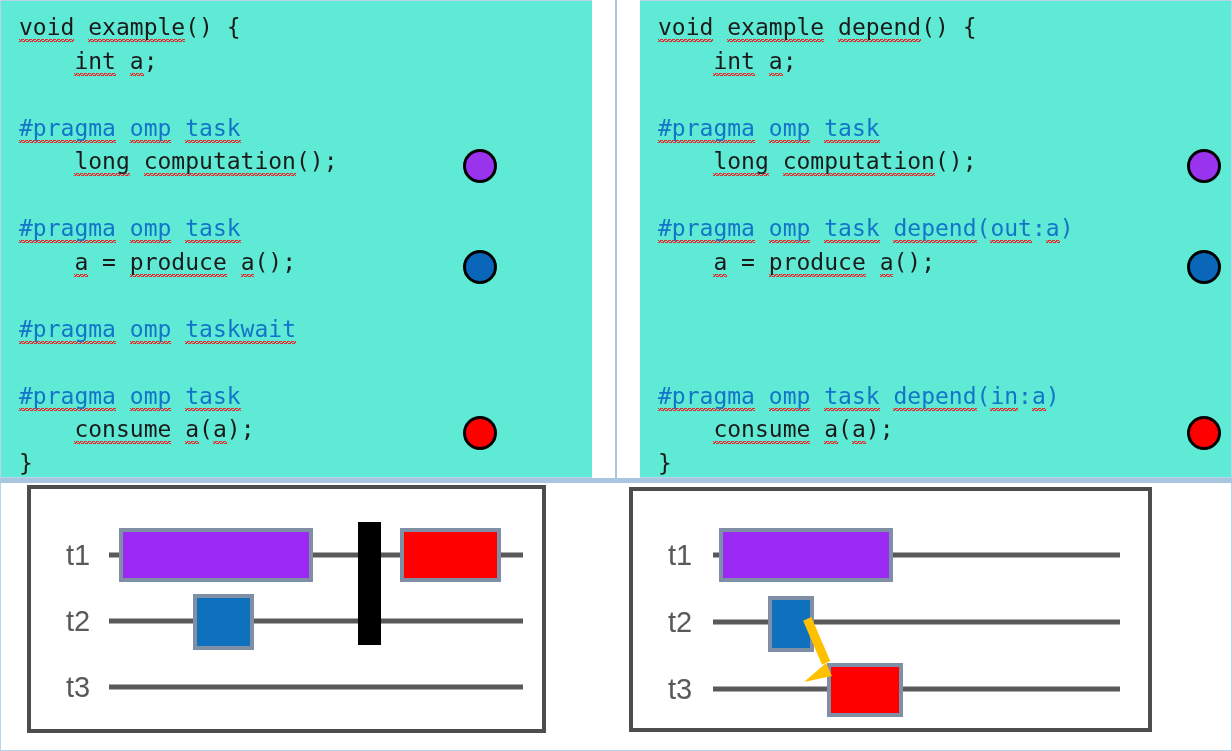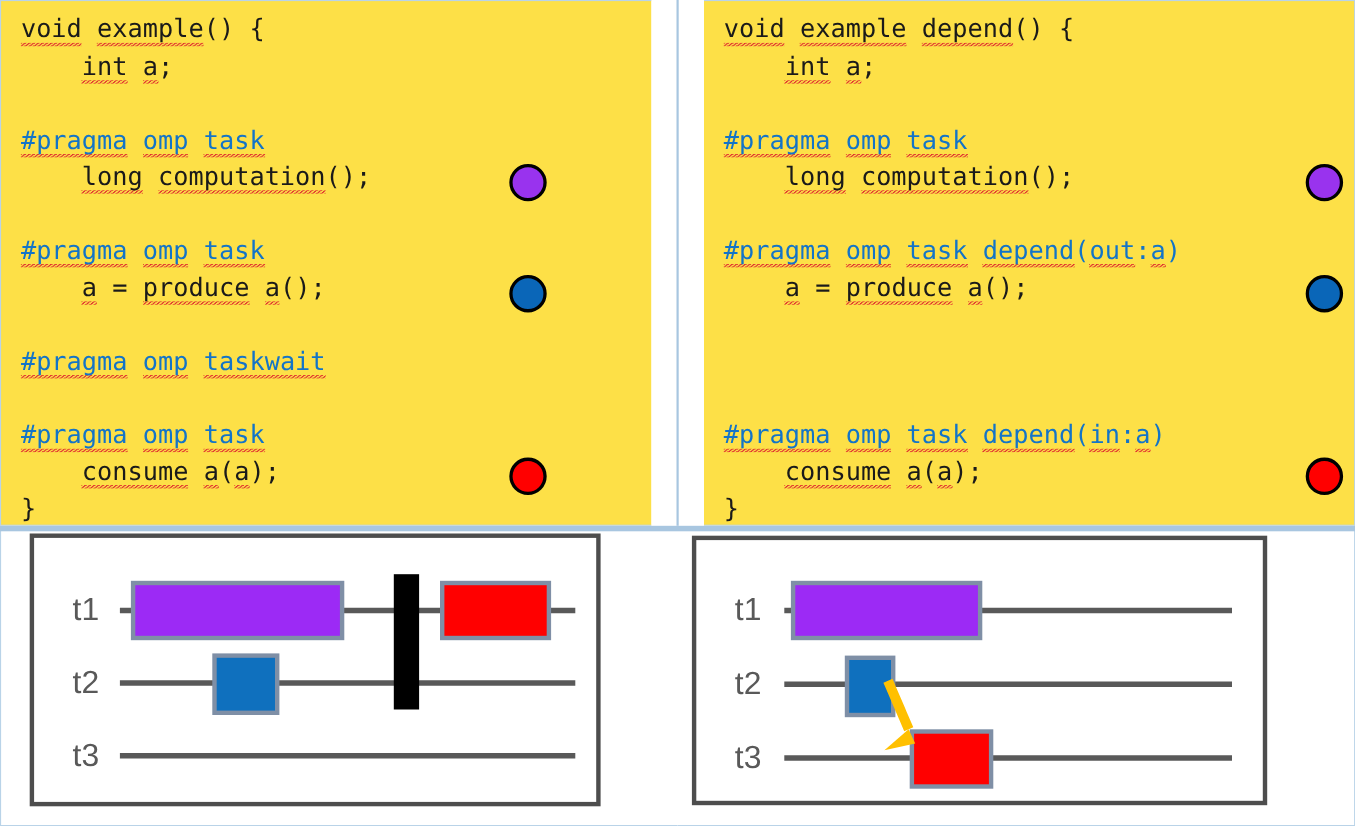--- a/index.html
+++ b/index.html
@@ -10,21 +10,21 @@
     overflow:hidden;
     position:relative;
   }
   .root{position:absolute;inset:0;display:flex;flex-direction:column;}
 
   
   .code-row{height:478px;display:flex;position:relative;}
   .code-pane{
     position:relative;
     box-sizing:border-box;
-    background:#fde047;
+    background:#5eead4;
     border:1px solid #b9d3e8;
     flex:1 1 50%;
     overflow:hidden;
     padding-left:35px;
   }
   .code-pane.left{border-right:none;}
   .code-pane.right{border-left:none;margin-left:48px;}
   .vdiv{
     position:absolute;top:0;bottom:0;left:615px;width:2px;
     background:#a8c6e0;z-index:5;

